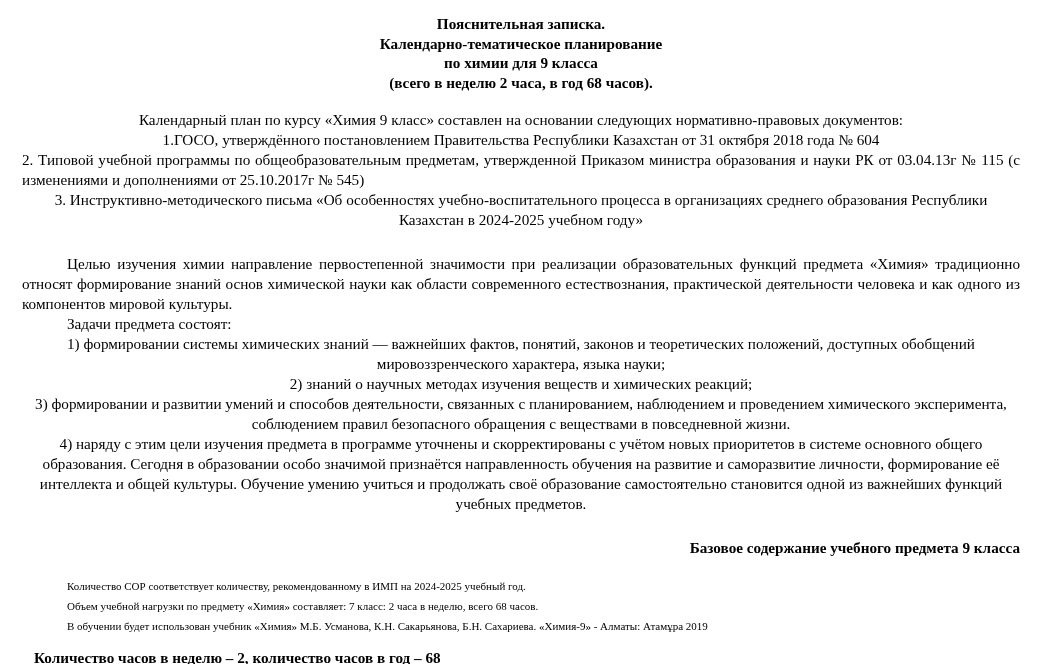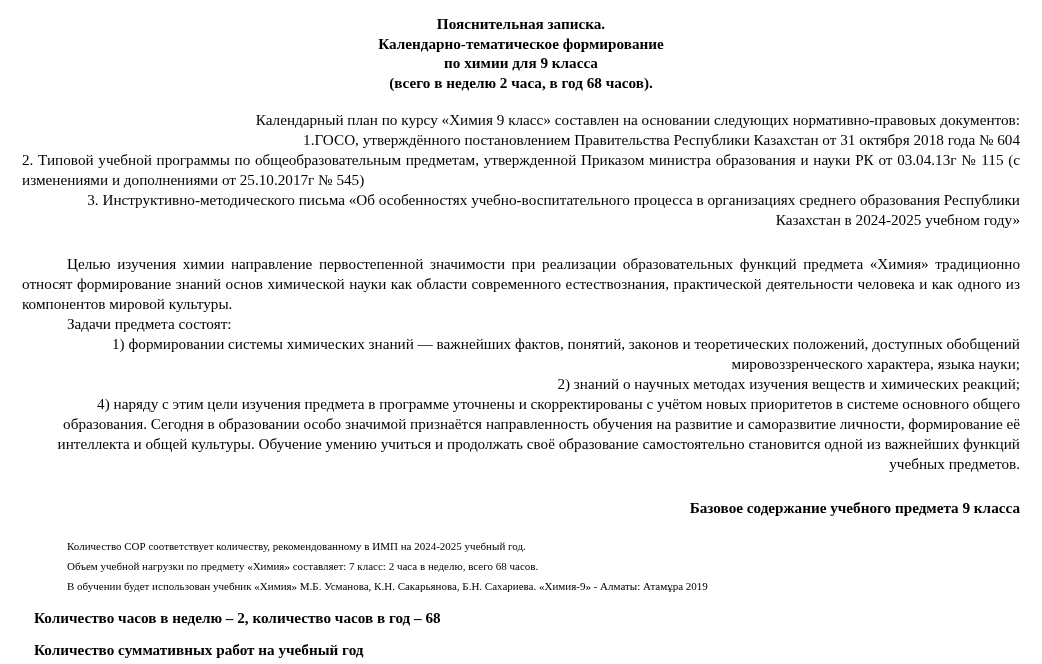--- a/index.html
+++ b/index.html
@@ -41,21 +41,21 @@
   
   .para {
     font-size: 15.2px;
     line-height: 20px;
     margin: 0;
     text-align: justify;
     text-justify: inter-word;
     hyphens: none;
   }
   .para.left {
-    text-align: right;
+    text-align: center;
   }
   .para.indent {
     text-indent: 45px;
   }
   .para b, .bold {
     font-weight: normal;
   }
   .gap-md { height: 18px; }
   .gap-lg { height: 24px; }
 
@@ -89,39 +89,40 @@
     text-align: left;
   }
 </style>
 </head>
 <body>
 
 <div class="page">
 
   <div class="title-block">
     <span class="title-line">Пояснительная записка.</span>
-    <span class="title-line">Календарно-тематическое формирование</span>
+    <span class="title-line">Календарно-тематическое планирование</span>
     <span class="title-line">по химии для 9 класса</span>
     <span class="title-line">(всего в неделю 2 часа, в год 68 часов).</span>
   </div>
 
   <div class="gap-md"></div>
 
   <p class="para left">Календарный план по курсу «Химия 9 класс» составлен на основании следующих нормативно-правовых документов:</p>
   <p class="para left">1.ГОСО, утверждённого постановлением Правительства Республики Казахстан от 31 октября 2018 года № 604</p>
   <p class="para">2. Типовой учебной программы по общеобразовательным предметам, утвержденной Приказом министра образования и науки РК от 03.04.13г № 115 (с изменениями и дополнениями от 25.10.2017г № 545)</p>
   <p class="para left">3. Инструктивно-методического письма «Об особенностях учебно-воспитательного процесса в организациях среднего образования Республики Казахстан в 2024-2025 учебном году»</p>
 
   <div class="gap-lg"></div>
 
   <p class="para indent"><b>Целью изучения химии</b><span> направление первостепенной значимости при реализации образовательных функций предмета «Химия» традиционно относят формирование знаний основ химической науки как области современного естествознания, практической деятельности человека и как одного из компонентов мировой культуры.</span></p>
 
   <p class="para indent bold">Задачи предмета состоят:</p>
   <p class="para left">1) формировании системы химических знаний — важнейших фактов, понятий, законов и теоретических положений, доступных обобщений мировоззренческого характера, языка науки;</p>
   <p class="para left">2) знаний о научных методах изучения веществ и химических реакций;</p>
+  <p class="para left">3) формировании и развитии умений и способов деятельности, связанных с планированием, наблюдением и проведением химического эксперимента, соблюдением правил безопасного обращения с веществами в повседневной жизни.</p>
   <p class="para left">4) наряду с этим цели изучения предмета в программе уточнены и скорректированы с учётом новых приоритетов в системе основного общего образования. Сегодня в образовании особо значимой признаётся направленность обучения на развитие и саморазвитие личности, формирование её интеллекта и общей культуры. Обучение умению учиться и продолжать своё образование самостоятельно становится одной из важнейших функций учебных предметов.</p>
 
   <div class="gap-lg"></div>
 
   <p class="section-heading">Базовое содержание учебного предмета 9 класса</p>
 
   <div class="gap-md"></div>
 
   <p class="indent-line">Количество СОР соответствует количеству, рекомендованному в ИМП на 2024-2025 учебный год.</p>
   <p class="indent-line">Объем учебной нагрузки по предмету «Химия» составляет: 7 класс: 2 часа в неделю, всего 68 часов.</p>

